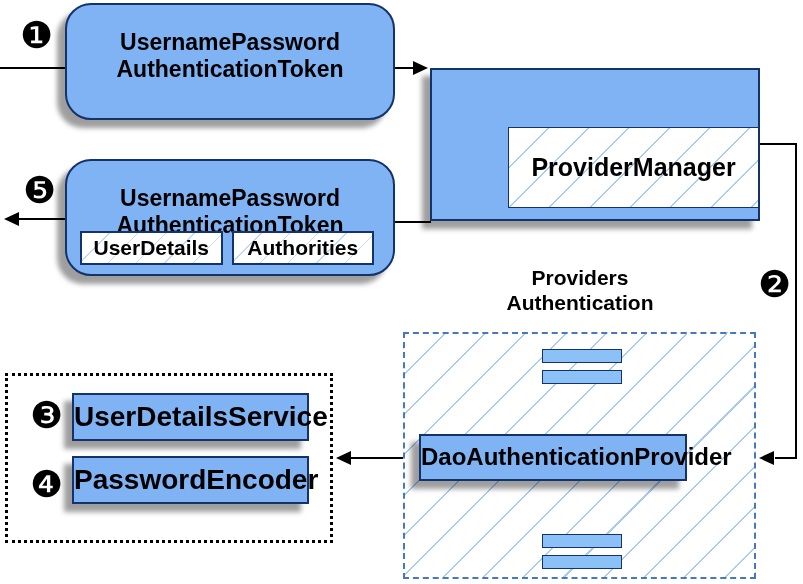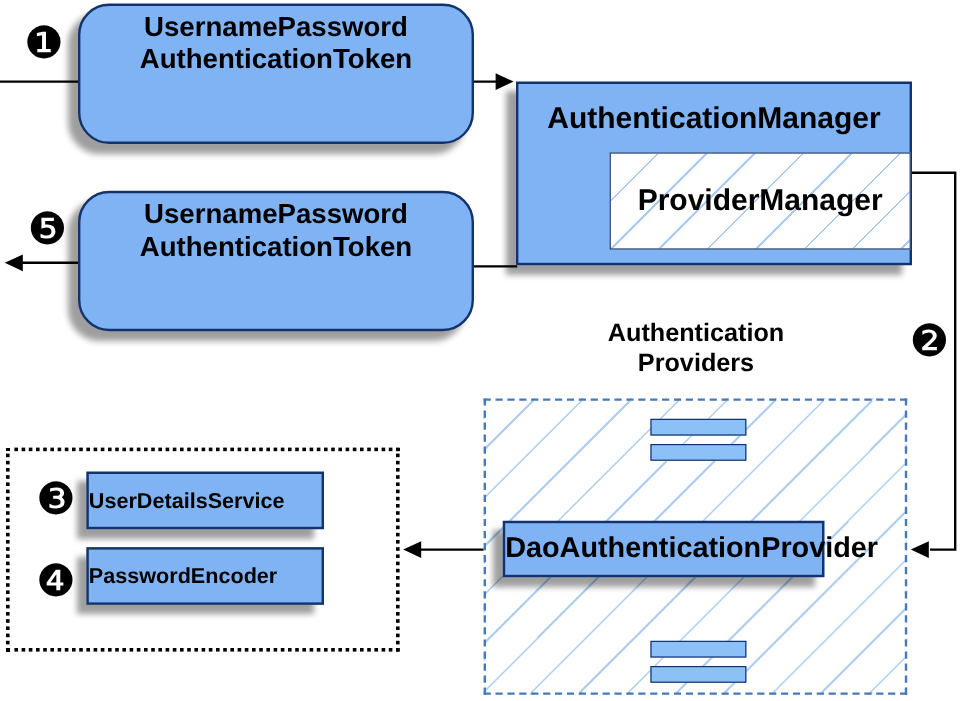--- a/index.html
+++ b/index.html
@@ -18,21 +18,21 @@
     background-color:#fff;
     background-image:repeating-linear-gradient(135deg, rgba(0,0,0,0) 0px, rgba(0,0,0,0) 27px, #a9ccf0 27px, #a9ccf0 28.5px);
   }
   .hatch-small{
     background-color:#fff;
     background-image:repeating-linear-gradient(135deg, rgba(0,0,0,0) 0px, rgba(0,0,0,0) 19px, #c2daf5 19px, #c2daf5 20px);
   }
 
   
   .token{width:330px;height:117px;border-radius:26px;text-align:center;}
-  .token .title{padding-top:4px;font-size:23px;line-height:27px;}
+  .token .title{padding-top:24px;font-size:23px;line-height:27px;}
   .token .fields{position:absolute;left:13px;right:19px;bottom:9px;height:34px;display:flex;gap:9px;}
   .token .field{
     flex:1;border:2px solid #14336b;font-size:21px;line-height:30px;text-align:center;
     white-space:nowrap;overflow:hidden;
   }
 
   
   .authmgr{left:430px;top:68px;width:330px;height:153px;text-align:center;}
   .authmgr .title{margin-top:15px;font-size:25px;}
   .authmgr .inner{
@@ -45,22 +45,22 @@
   .dashedbox{left:403px;top:332px;width:353px;height:247px;border:2px dashed #4579bb;}
   .bar{position:absolute;width:80px;height:14px;background:#8cc1f7;border:1.5px solid #14336b;z-index:2;}
 
   .dao{
     left:419px;top:434px;width:268px;height:47px;font-size:24px;line-height:42px;
     text-align:center;white-space:nowrap;
   }
 
   .dottedbox{left:5px;top:373px;width:328px;height:170px;border:3px dotted #000;}
   .collab{
-    position:absolute;left:72px;width:198px;height:48px;z-index:2;
-    font-size:18px;line-height:44px;text-align:left;
+    position:absolute;left:72px;width:237px;height:48px;z-index:2;
+    font-size:28px;line-height:44px;text-align:left;
   }
 
   .badge{position:absolute;z-index:3;font-size:37px;line-height:38px;font-weight:normal;color:#000;}
 </style>
 </head>
 <body>
 
 <div class="canvas">
 
   <svg class="connectors" width="803" height="584">
@@ -97,34 +97,37 @@
   <div class="node token bluebox shadow" style="left:65px;top:3px;">
     <div class="title">
       <div>UsernamePassword</div>
       <div>AuthenticationToken</div>
     </div>
     <div class="fields">
     </div>
   </div>
 
   <div class="node authmgr bluebox shadow">
-    <div class="title">AuthenticationManager</div>
     <div class="inner hatch">ProviderManager</div>
   </div>
 
   <div class="node token bluebox shadow" style="left:65px;top:159px;">
     <div class="title">
       <div>UsernamePassword</div>
       <div>AuthenticationToken</div>
     </div>
+    <div class="fields">
+      <div class="field hatch-small">UserDetails</div>
+      <div class="field hatch-small">Authorities</div>
+    </div>
   </div>
 
   <div class="providers-label">
+    <div>Providers</div>
     <div>Authentication</div>
-    <div>Providers</div>
   </div>
 
   <div class="node dashedbox hatch"></div>
 
   <div class="bar" style="left:542px;top:349px;"></div>
   <div class="bar" style="left:542px;top:370px;"></div>
   <div class="bar" style="left:542px;top:534px;"></div>
   <div class="bar" style="left:542px;top:555px;"></div>
 
   <div class="node dao bluebox shadow">DaoAuthenticationProvider</div>

